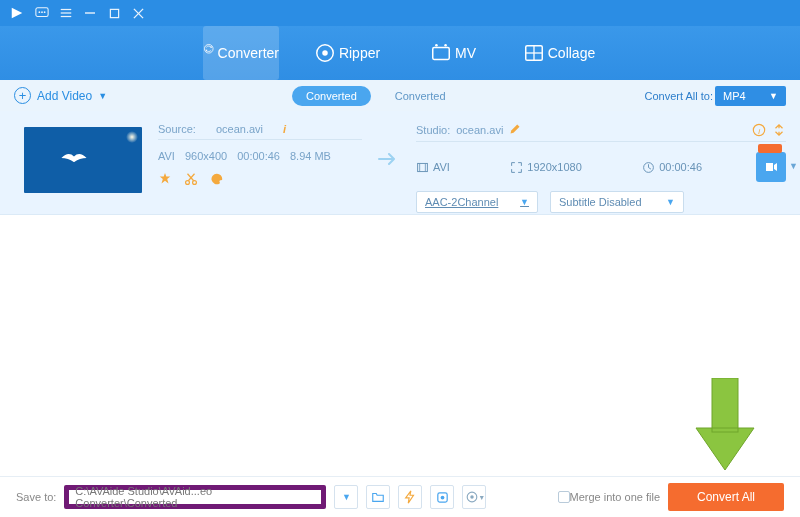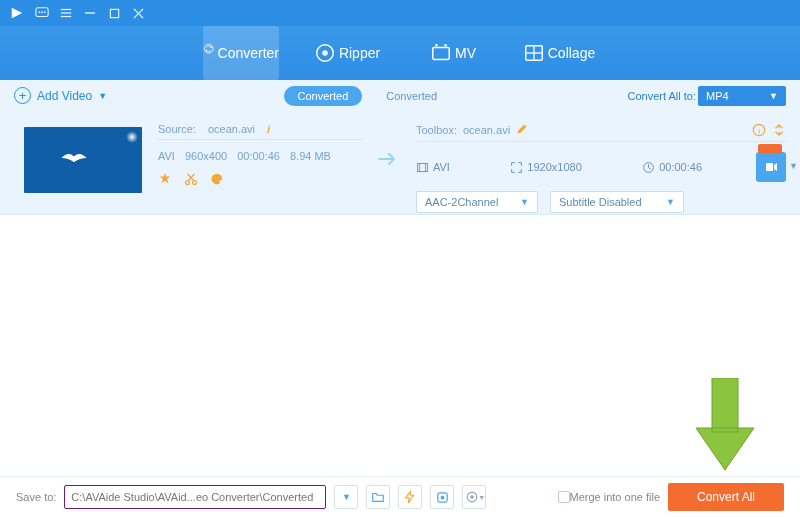--- a/index.html
+++ b/index.html
@@ -22,55 +22,55 @@
   .toolrow { height: 31px; background: #eaf4fd; display: flex; align-items: center; padding: 0 14px; gap: 10px; }
   .addbtn { display: flex; align-items: center; gap: 6px; color: #2a8ee2; cursor: pointer; font-size: 12px; }
   .addbtn .plus-circ { width: 17px; height: 17px; border: 1.5px solid #2a8ee2; border-radius: 50%; display: flex; align-items: center; justify-content: center; font-size: 13px; line-height: 1; }
   .addbtn .chev { font-size: 9px; color: #2a8ee2; }
   .spacer { flex: 1; }
   .pill { height: 20px; padding: 0 14px; display: flex; align-items: center; border-radius: 10px; font-size: 11px; cursor: pointer; }
   .pill.active { background: #4aa6ef; color: #fff; }
   .pill.inactive { color: #5f97c7; }
   .convertall-to { display: flex; align-items: center; gap: 2px; }
   .convertall-to .lbl { color: #2d7ecb; font-size: 11px; }
-  .fmt-select { width: 88px; height: 20px; background: #2f8ee4; color: #fff; display: flex; align-items: center; padding: 0 8px; font-size: 11px; justify-content: space-between; cursor: pointer; border-radius: 2px; }
+  .fmt-select { width: 71px; height: 20px; background: #2f8ee4; color: #fff; display: flex; align-items: center; padding: 0 8px; font-size: 11px; justify-content: space-between; cursor: pointer; border-radius: 2px; }
 
   
   .card { height: 104px; background: #e9f4ff; border-bottom: 1px solid #dbeaf7; display: flex; padding: 12px 14px 10px 18px; gap: 16px; align-items: flex-start; }
   .thumb { width: 118px; height: 66px; background: #0f5ea7; border-radius: 1px; overflow: hidden; position: relative; margin-top: 4px; margin-left: 6px; }
   .thumb .bird { position: absolute; left: 36px; top: 24px; width: 28px; height: 12px; }
   .thumb .sun { position: absolute; right: 4px; top: 4px; width: 12px; height: 12px; background: radial-gradient(circle,#fffbe6 0%,rgba(255,255,255,0) 70%); border-radius: 50%; }
   .left { width: 204px; }
   .right { flex: 1; padding-left: 2px; }
-  .line1 { display: flex; align-items: center; gap: 12px; color: #7aa4c9; font-size: 11px; margin-bottom: 4px; }
+  .line1 { display: flex; align-items: center; gap: 20px; color: #7aa4c9; font-size: 11px; margin-bottom: 4px; }
   .ed-icon { color: #f4a93e; cursor: pointer; }
   .hr { height: 1px; background: #d4e5f3; margin: 3px 0 10px 0; }
   .specs { color: #7aa4c9; font-size: 11px; display: flex; gap: 10px; }
   .tool-icons { margin-top: 10px; display: flex; gap: 12px; }
   .ti { width: 14px; height: 14px; cursor: pointer; }
   .arrow-sep { width: 20px; height: 12px; margin-top: 30px; }
   .rtop { display: flex; align-items: center; gap: 6px; color: #7aa4c9; font-size: 11px; margin-bottom: 4px; }
   .rtop .flex1 { flex: 1; }
   .rtop .mini { width: 14px; height: 14px; cursor: pointer; }
   .rrow { display: flex; align-items: center; gap: 18px; color: #6893b7; font-size: 11px; margin-top: 2px; }
   .rrow .pair { display: flex; align-items: center; gap: 4px; }
   .rrow .flex1 { flex: 1; }
   .profile-btn { width: 30px; height: 30px; background: #4aa6ef; border-radius: 3px; display: flex; align-items: center; justify-content: center; cursor: pointer; position: relative; }
   .profile-btn .badge { position: absolute; top: -8px; left: 2px; width: 24px; height: 9px; background: #f56c2f; border-radius: 2px; }
   .profile-btn .chev { position: absolute; right: -12px; top: 9px; font-size: 9px; color: #6aa6d6; }
   .dropdowns { display: flex; gap: 12px; margin-top: 9px; }
   .dd { height: 22px; background: #fff; border: 1px solid #c9ddee; border-radius: 2px; display: flex; align-items: center; padding: 0 8px; font-size: 11px; color: #5f8cb3; justify-content: space-between; cursor: pointer; }
-  .dd.dd1 { width: 122px; }
+  .dd.dd1 { width: 122px; text-decoration: underline; }
   .dd.dd2 { width: 134px; }
   .dd .chev { color: #4aa6ef; font-size: 9px; }
 
   
   .footer { position: absolute; left: 0; right: 0; bottom: 0; height: 41px; border-top: 1px solid #e6eef5; background: #fff; display: flex; align-items: center; padding: 0 16px; gap: 8px; }
   .footer .lbl { color: #888; font-size: 11px; }
-  .pathbox { width: 262px; height: 24px; border: 1px solid #701a75; border-radius: 2px; display: flex; align-items: center; padding: 0 6px; font-size: 11px; color: #777; background: #fff; }
+  .pathbox { width: 262px; height: 24px; border: 5px solid #701a75; border-radius: 2px; display: flex; align-items: center; padding: 0 6px; font-size: 11px; color: #777; background: #fff; }
   .sqbtn { width: 24px; height: 24px; border: 1px solid #d5e2ee; border-radius: 2px; display: flex; align-items: center; justify-content: center; cursor: pointer; color: #4aa6ef; background: #fff; }
   .footer .flex1 { flex: 1; }
   .merge { display: flex; align-items: center; font-size: 11px; color: #888; }
   .cb { width: 12px; height: 12px; border: 1.2px solid #b9cbda; border-radius: 2px; }
   .convert-btn { width: 116px; height: 28px; background: #f56c2f; color: #fff; font-size: 12px; display: flex; align-items: center; justify-content: center; border-radius: 2px; cursor: pointer; }
 
   
   .big-arrow { position: absolute; left: 692px; top: 378px; width: 66px; height: 96px; pointer-events: none; }
 </style>
 </head>
@@ -206,21 +206,21 @@
       <span class="ti"><svg viewBox="0 0 16 16">
             <path d="M8 2a6 6 0 1 0 3 11c1-1-1-2 0-3s3 0 3-2A6 6 0 0 0 8 2Z" fill="#f4a93e"></path>
           </svg></span>
     </div>
   </div>
   <span class="arrow-sep"><svg viewBox="0 0 20 12">
         <path d="M1 6h14M11 1l5 5-5 5" fill="none" stroke="#9dd2f2" stroke-width="2" stroke-linecap="round" stroke-linejoin="round"></path>
       </svg></span>
   <div class="right">
     <div class="rtop">
-      <span>Toolbox:</span>
+      <span>Studio:</span>
       <span>ocean.avi</span>
       <span class="ed-icon"><svg width="12" height="12" viewBox="0 0 16 16">
             <path d="M2 14l1-4 8-8 3 3-8 8-4 1z" fill="#f4a93e"></path>
           </svg></span>
       <span class="flex1"></span>
       <span class="mini"><svg viewBox="0 0 16 16">
             <circle cx="8" cy="8" r="6.5" fill="none" stroke="#f4a93e" stroke-width="1.3"></circle>
             <text x="8" y="12" font-size="9" font-style="italic" text-anchor="middle" fill="#f4a93e">i</text>
           </svg></span>
       <span class="mini"><svg viewBox="0 0 16 16">

